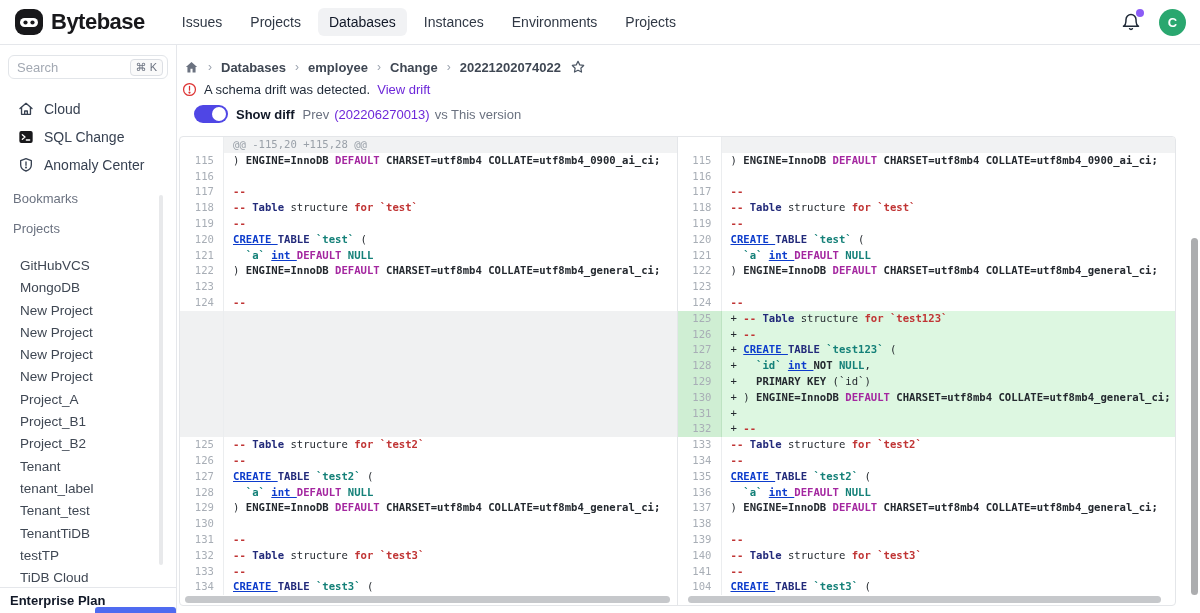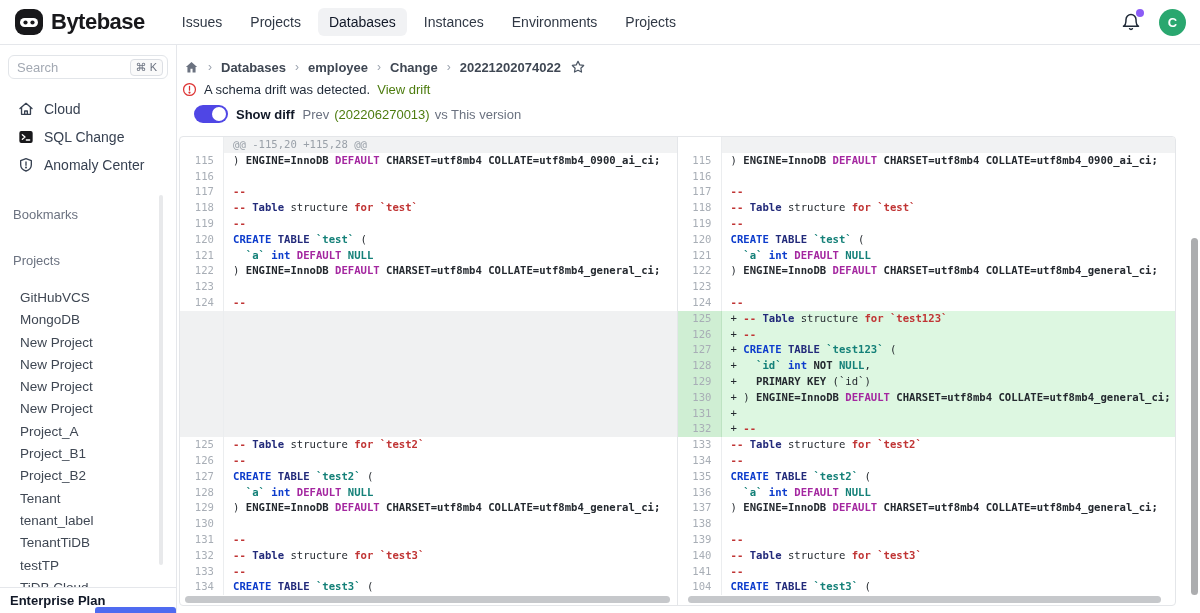--- a/index.html
+++ b/index.html
@@ -28,41 +28,41 @@
   .searchbox { display:flex; align-items:center; justify-content:space-between;
                border:1px solid #e2e5e9; border-radius:6px; height:24px; padding:0 4px 0 8px;gap:11px; }
   .searchbox input { border:none; outline:none; width:90px; font-size:13px;
                      font-family:"Liberation Sans",sans-serif; color:#374151; background:transparent; }
   .searchbox input::placeholder { color:#a3a9b3; }
   .kbd { font-size:11px; color:#6b7280; border:1px solid #dcdfe4; border-radius:4px;
          padding:1px 5px; background:#fafafa; white-space:nowrap; }
   .side-nav { margin-top:16px; }
   .side-nav-item { display:flex; align-items:center; gap:10px; height:28px;
                    padding-left:10px; font-size:14px; color:#374151; cursor:pointer; border-radius:4px; }
-  .side-section { font-size:13px; color:#6b7280; margin:28px 0 2px 5px; height:18px; }
+  .side-section { font-size:13px; color:#6b7280; margin:12px 0 2px 5px; height:18px; }
   .proj-list { margin-top:16px; }
   .proj-item { font-size:13.5px; color:#3f4753; height:22.3px; line-height:22.3px;
                padding-left:12px; cursor:pointer; white-space:nowrap; overflow:hidden; }
   .archive-row { display:flex; align-items:center; gap:10px; height:28px; margin-top:8px;
                  padding-left:10px; font-size:14px; color:#374151; cursor:pointer; }
   .side-footer { position:absolute; left:0; right:0; bottom:0; height:26px;
                  border-top:1px solid #e5e7eb; display:flex; align-items:center;
                  padding-left:10px; font-size:13px; font-weight:700; color:#111827; background:#fff; }
   .side-scrollbar { position:absolute; right:13px; top:150px; width:4px; height:370px;
                     background:#e8e9eb; border-radius:2px; }
 
   
   .main { position:absolute; top:45px; left:178px; right:0; bottom:0; background:#fff; }
   .crumb-row { position:absolute; top:14px; left:6px; display:flex; align-items:center; gap:9px;
                font-size:13px; font-weight:600; color:#3f4753; }
   .crumb-sep { color:#9ca3af; font-weight:400; font-size:12px; }
   .crumb-item { cursor:pointer; }
   .alert-row { position:absolute; top:37px; left:4px; display:flex; align-items:center; gap:7px; font-size:13px; }
   .alert-text { color:#1f2937; }
-  .link-blue { color:#4d7c0f; cursor:pointer; }
+  .link-blue { color:#6d28d9; cursor:pointer; }
   .toolbar-row { position:absolute; top:60px; left:4px; display:flex; align-items:center; gap:8px; font-size:13px;padding-left:12px; }
   .toggle { width:34px; height:18px; border-radius:9px; background:#4f46e5; position:relative; cursor:pointer; }
   .toggle-knob { position:absolute; top:2px; right:2px; width:14px; height:14px; border-radius:50%; background:#fff; }
   .toggle-label { font-weight:700; color:#111827; }
   .muted { color:#6b7280; }
 
   
   .diff { position:absolute; top:91px; left:1px; width:997px; height:470px;
           border:1px solid #e4e6e9; border-radius:4px; background:#fff;
           display:flex; overflow:hidden; }
@@ -72,21 +72,21 @@
           font-family:"DejaVu Sans Mono", monospace; font-size:10.6px; white-space:pre; }
   .gut { flex:0 0 44px; text-align:right; padding-right:9px; color:#a8aeb6;
          border-right:1px solid #ebedef; }
   .codeln { flex:1; padding-left:9px; overflow:hidden; color:#24292f; }
   .drow.hdr .codeln { background:#f1f2f3; color:#9aa1a9; }
   .drow.gap .gut, .drow.gap .codeln { background:#f0f1f2; }
   .drow.add .gut { background:#cfeed3; border-right-color:#bde3c2; }
   .drow.add .codeln { background:#ddf7e1; }
   .tok-p  { color:#24292f; }
   .tok-b  { color:#24292f; font-weight:700; }
-  .tok-kb { color:#0d3ccc; font-weight:700; }
+  .tok-kb { color:#0d3ccc; font-weight:700;text-decoration:underline; }
   .tok-kn { color:#222a7a; font-weight:700; }
   .tok-kt { color:#148078; font-weight:700; }
   .tok-kp { color:#a427a0; font-weight:700; }
   .tok-kr { color:#c03434; font-weight:700; }
 
   .hscroll { position:absolute; bottom:2px; left:5px; right:8px; height:7px;
              background:#c6c8cb; border-radius:4px; cursor:pointer; }
   .page-vscroll { position:absolute; right:2px; top:238px; width:7px; height:357px;
                   background:#acadaf; border-radius:4px; cursor:pointer; z-index:30; }
   .blue-strip { position:absolute; left:95px; bottom:0; width:81px; height:6px;
@@ -172,20 +172,21 @@
       <div class="proj-item">MongoDB</div>
       <div class="proj-item">New Project</div>
       <div class="proj-item">New Project</div>
       <div class="proj-item">New Project</div>
       <div class="proj-item">New Project</div>
       <div class="proj-item">Project_A</div>
       <div class="proj-item">Project_B1</div>
       <div class="proj-item">Project_B2</div>
       <div class="proj-item">Tenant</div>
       <div class="proj-item">tenant_label</div>
+      <div class="proj-item">Tenant_test</div>
       <div class="proj-item">TenantTiDB</div>
       <div class="proj-item">testTP</div>
       <div class="proj-item">TiDB Cloud</div>
     </div>
   <div class="archive-row">
     <span>
       <svg width="16" height="16" viewBox="0 0 24 24" fill="none" stroke="#374151" stroke-width="2" stroke-linecap="round" stroke-linejoin="round">
         <rect x="2.5" y="4" width="19" height="4.5" rx="1"></rect>
         <path d="M4.5 8.5V19a1 1 0 0 0 1 1h13a1 1 0 0 0 1-1V8.5"></path>
         <line x1="10" y1="12.5" x2="14" y2="12.5"></line>

